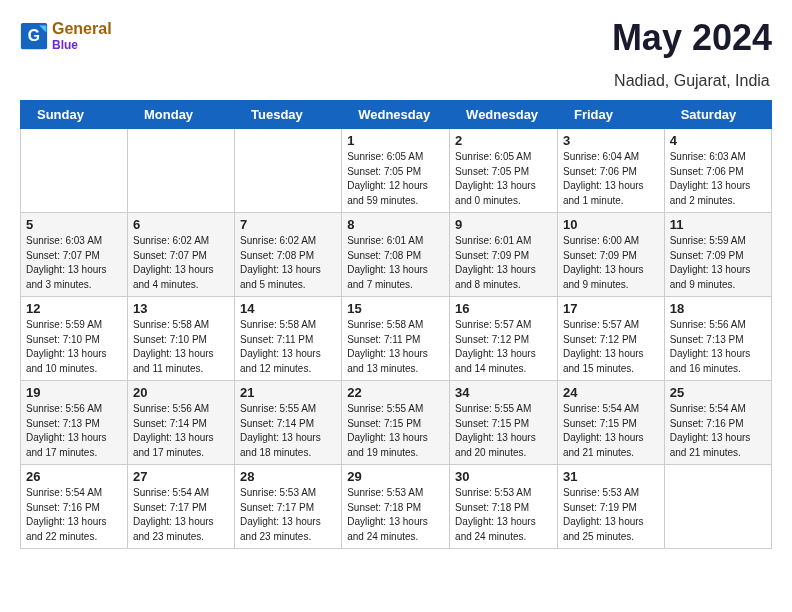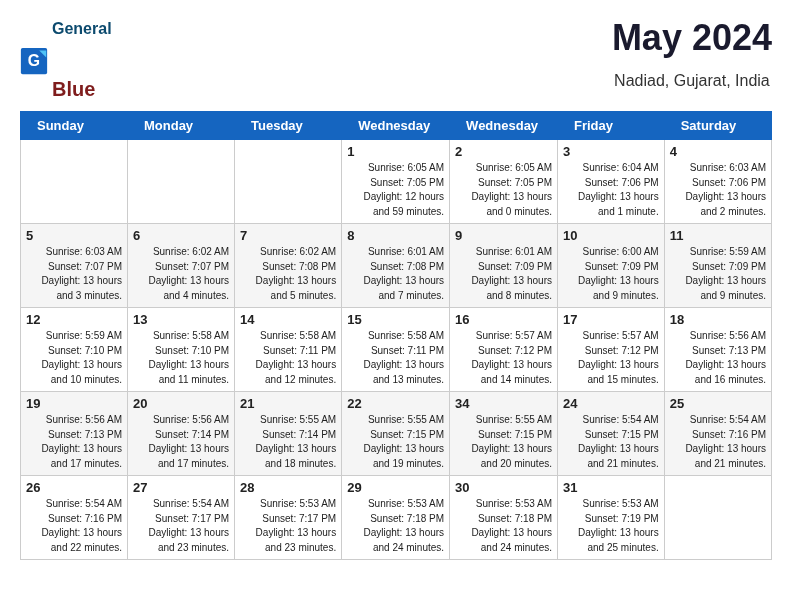--- a/index.html
+++ b/index.html
@@ -69,39 +69,38 @@
     .day-num {
       font-size: 13px;
       font-weight: bold;
       display: block;
       margin-bottom: 2px;
     }
     .day-info {
       font-size: 10px;
       line-height: 1.45;
       color: #222;
-      text-align: right;
     }
     .empty-cell {
       background: #fff !important;
     }
   </style>
 </head>
 <body>
 
 <div class="header">
   <div class="logo">
     <svg class="logo-icon" viewBox="0 0 32 32">
       <rect x="1" y="1" width="30" height="30" rx="2" fill="#1565c0"></rect>
       <text x="16" y="22" font-size="18" font-weight="bold" fill="white" text-anchor="middle" font-family="Arial">G</text>
       <polygon points="22,4 30,4 30,12" fill="#4fc3f7"></polygon>
     </svg>
     <div>
-      <div style="font-size:16px;font-weight:bold;color:#0c4a6e;">General</div>
-      <div style="font-size:20px;font-weight:bold;color:#7f1d1d;margin-top:40px;">Blue</div>
+      <div style="font-size:16px;font-weight:bold;color:#a16207;">General</div>
+      <div style="font-size:12px;font-weight:bold;color:#6d28d9;">Blue</div>
     </div>
   </div>
   <div class="title-area">
     <div class="month-title">May 2024</div>
     <div class="location">Nadiad, Gujarat, India</div>
   </div>
 </div>
 
 <table class="calendar">
   <thead>

